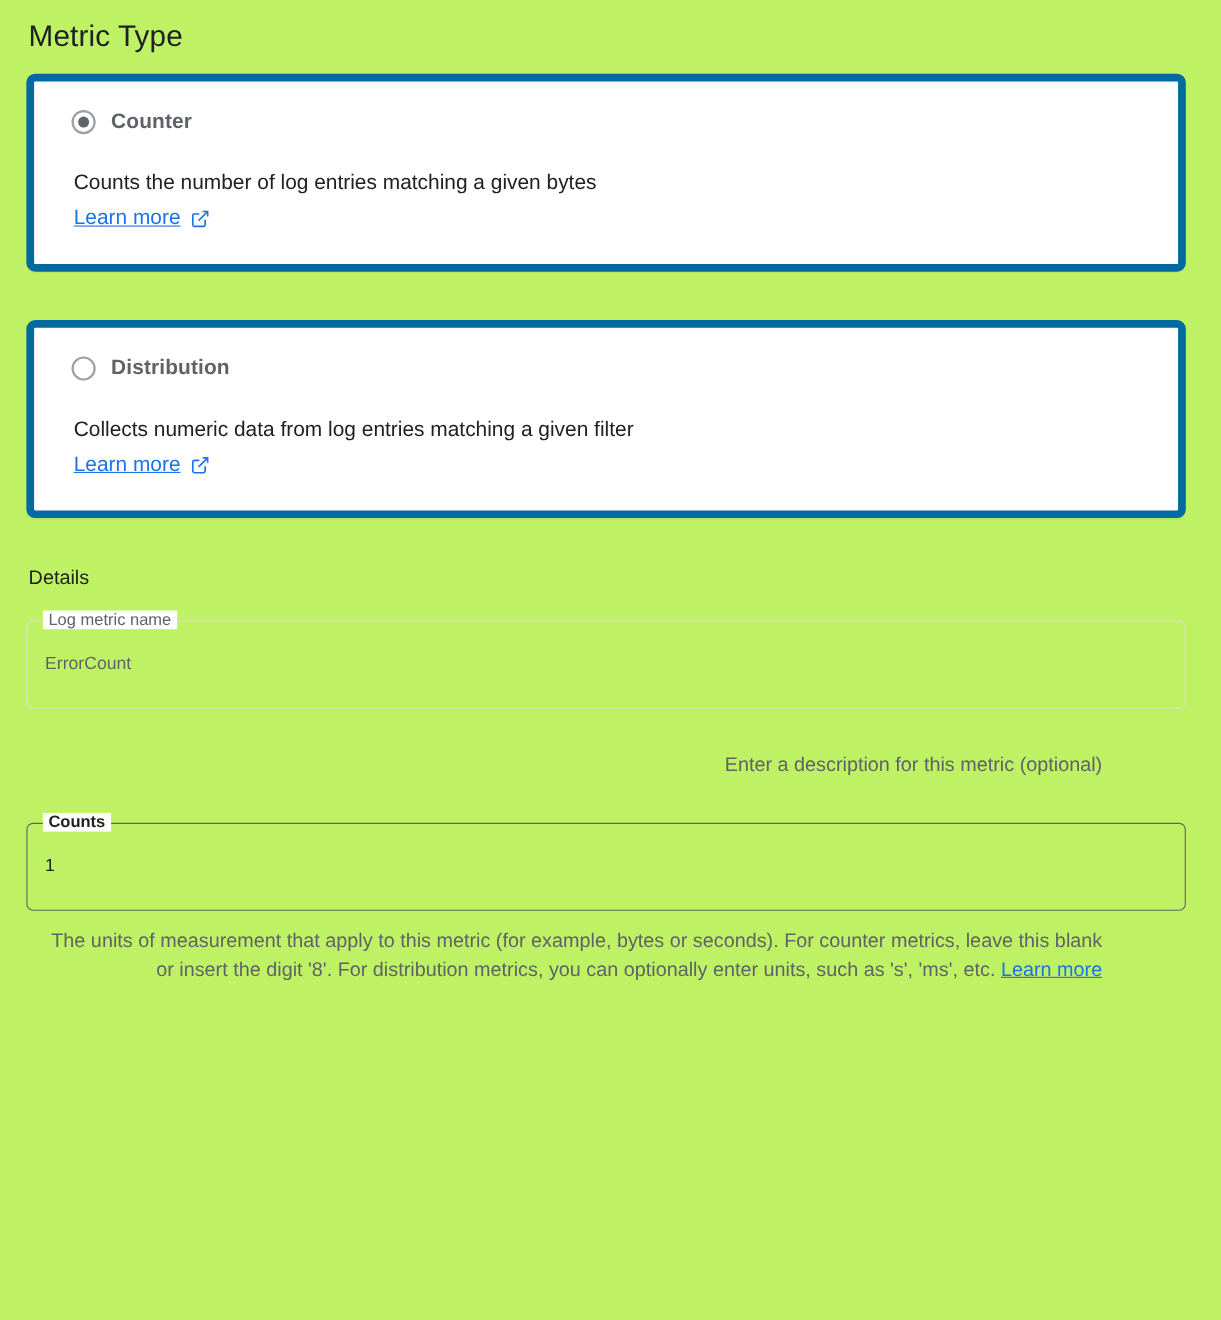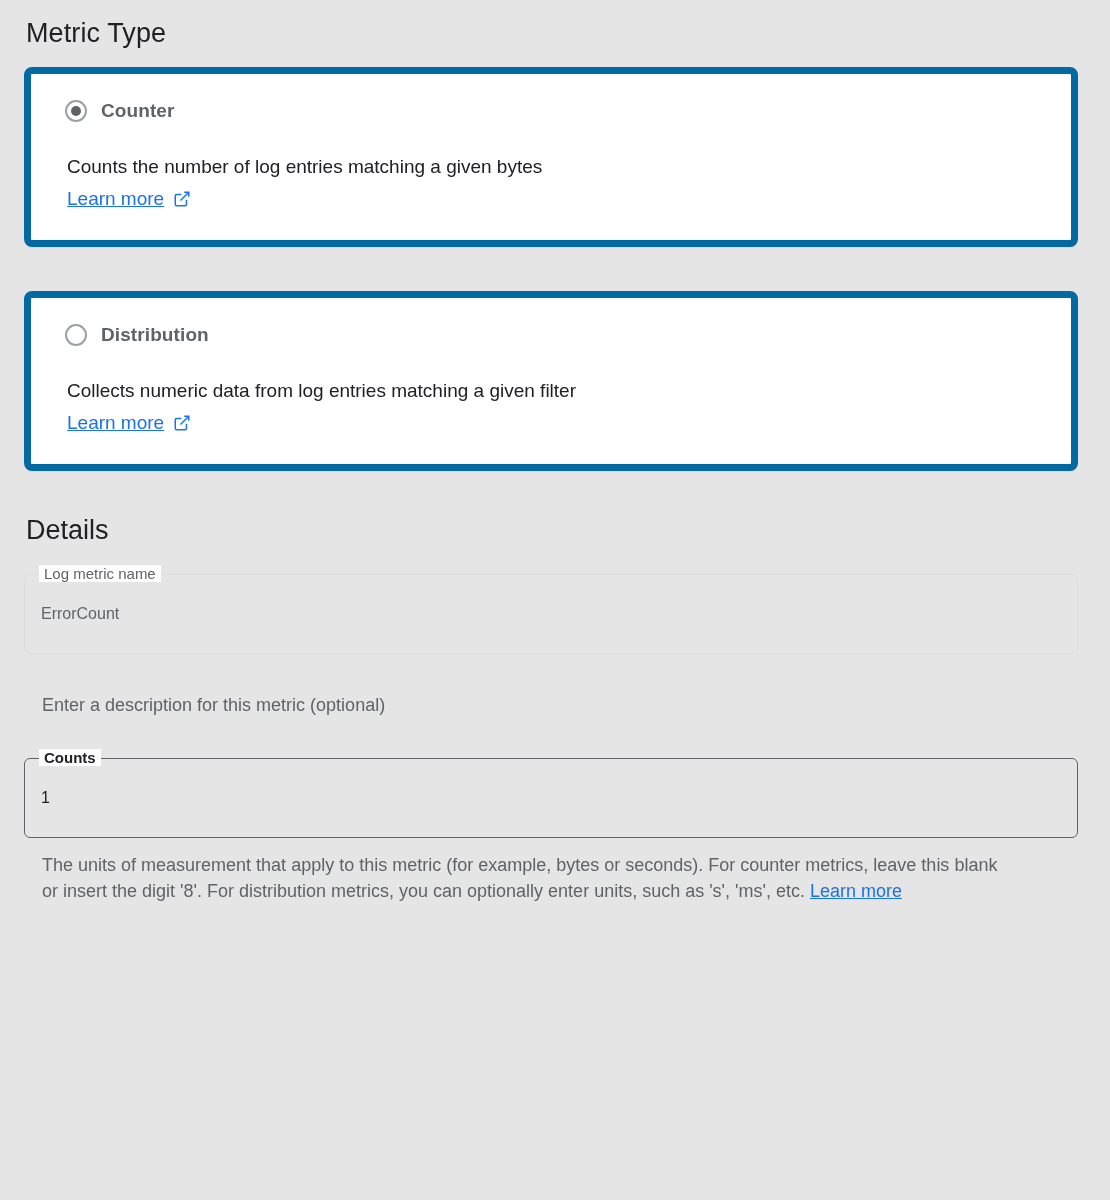--- a/index.html
+++ b/index.html
@@ -8,31 +8,31 @@
     padding: 0;
     width: 1110px;
     background: #ffffff;
     font-family: "Liberation Sans", sans-serif;
     color: #202124;
   }
   .page {
     width: 1110px;
     min-height: 1200px;
     padding: 18px 32px 0 24px;
-    background: #e5e5e5;
+    background: #bef264;
   }
   .section-title {
     font-size: 27px;
     font-weight: 400;
     color: #202124;
     letter-spacing: 0.1px;
     margin: 0 0 18px 2px;
   }
   .details-title {
-    font-size: 27px;
+    font-size: 18px;
     font-weight: 400;
     color: #202124;
     margin: 0 0 28px 2px;
   }
   
   .card {
     border: 7px solid #0369a1;
     border-radius: 8px;
     background: #fff;
     padding: 26px 34px 30px 34px;
@@ -117,20 +117,21 @@
   .field-placeholder {
     font-size: 20px;
     color: #5f6368;
   }
   .helper {
     font-size: 18px;
     color: #5f6368;
     line-height: 1.45;
     margin: -28px 0 34px 18px;
     max-width: 960px;
+    text-align: right;
   }
   .helper a {
     color: #1a73e8;
     text-decoration: underline;
     cursor: pointer;
   }
   .field-plain {
     border: 1px solid #5f6368;
     border-radius: 6px;
     height: 62px;

